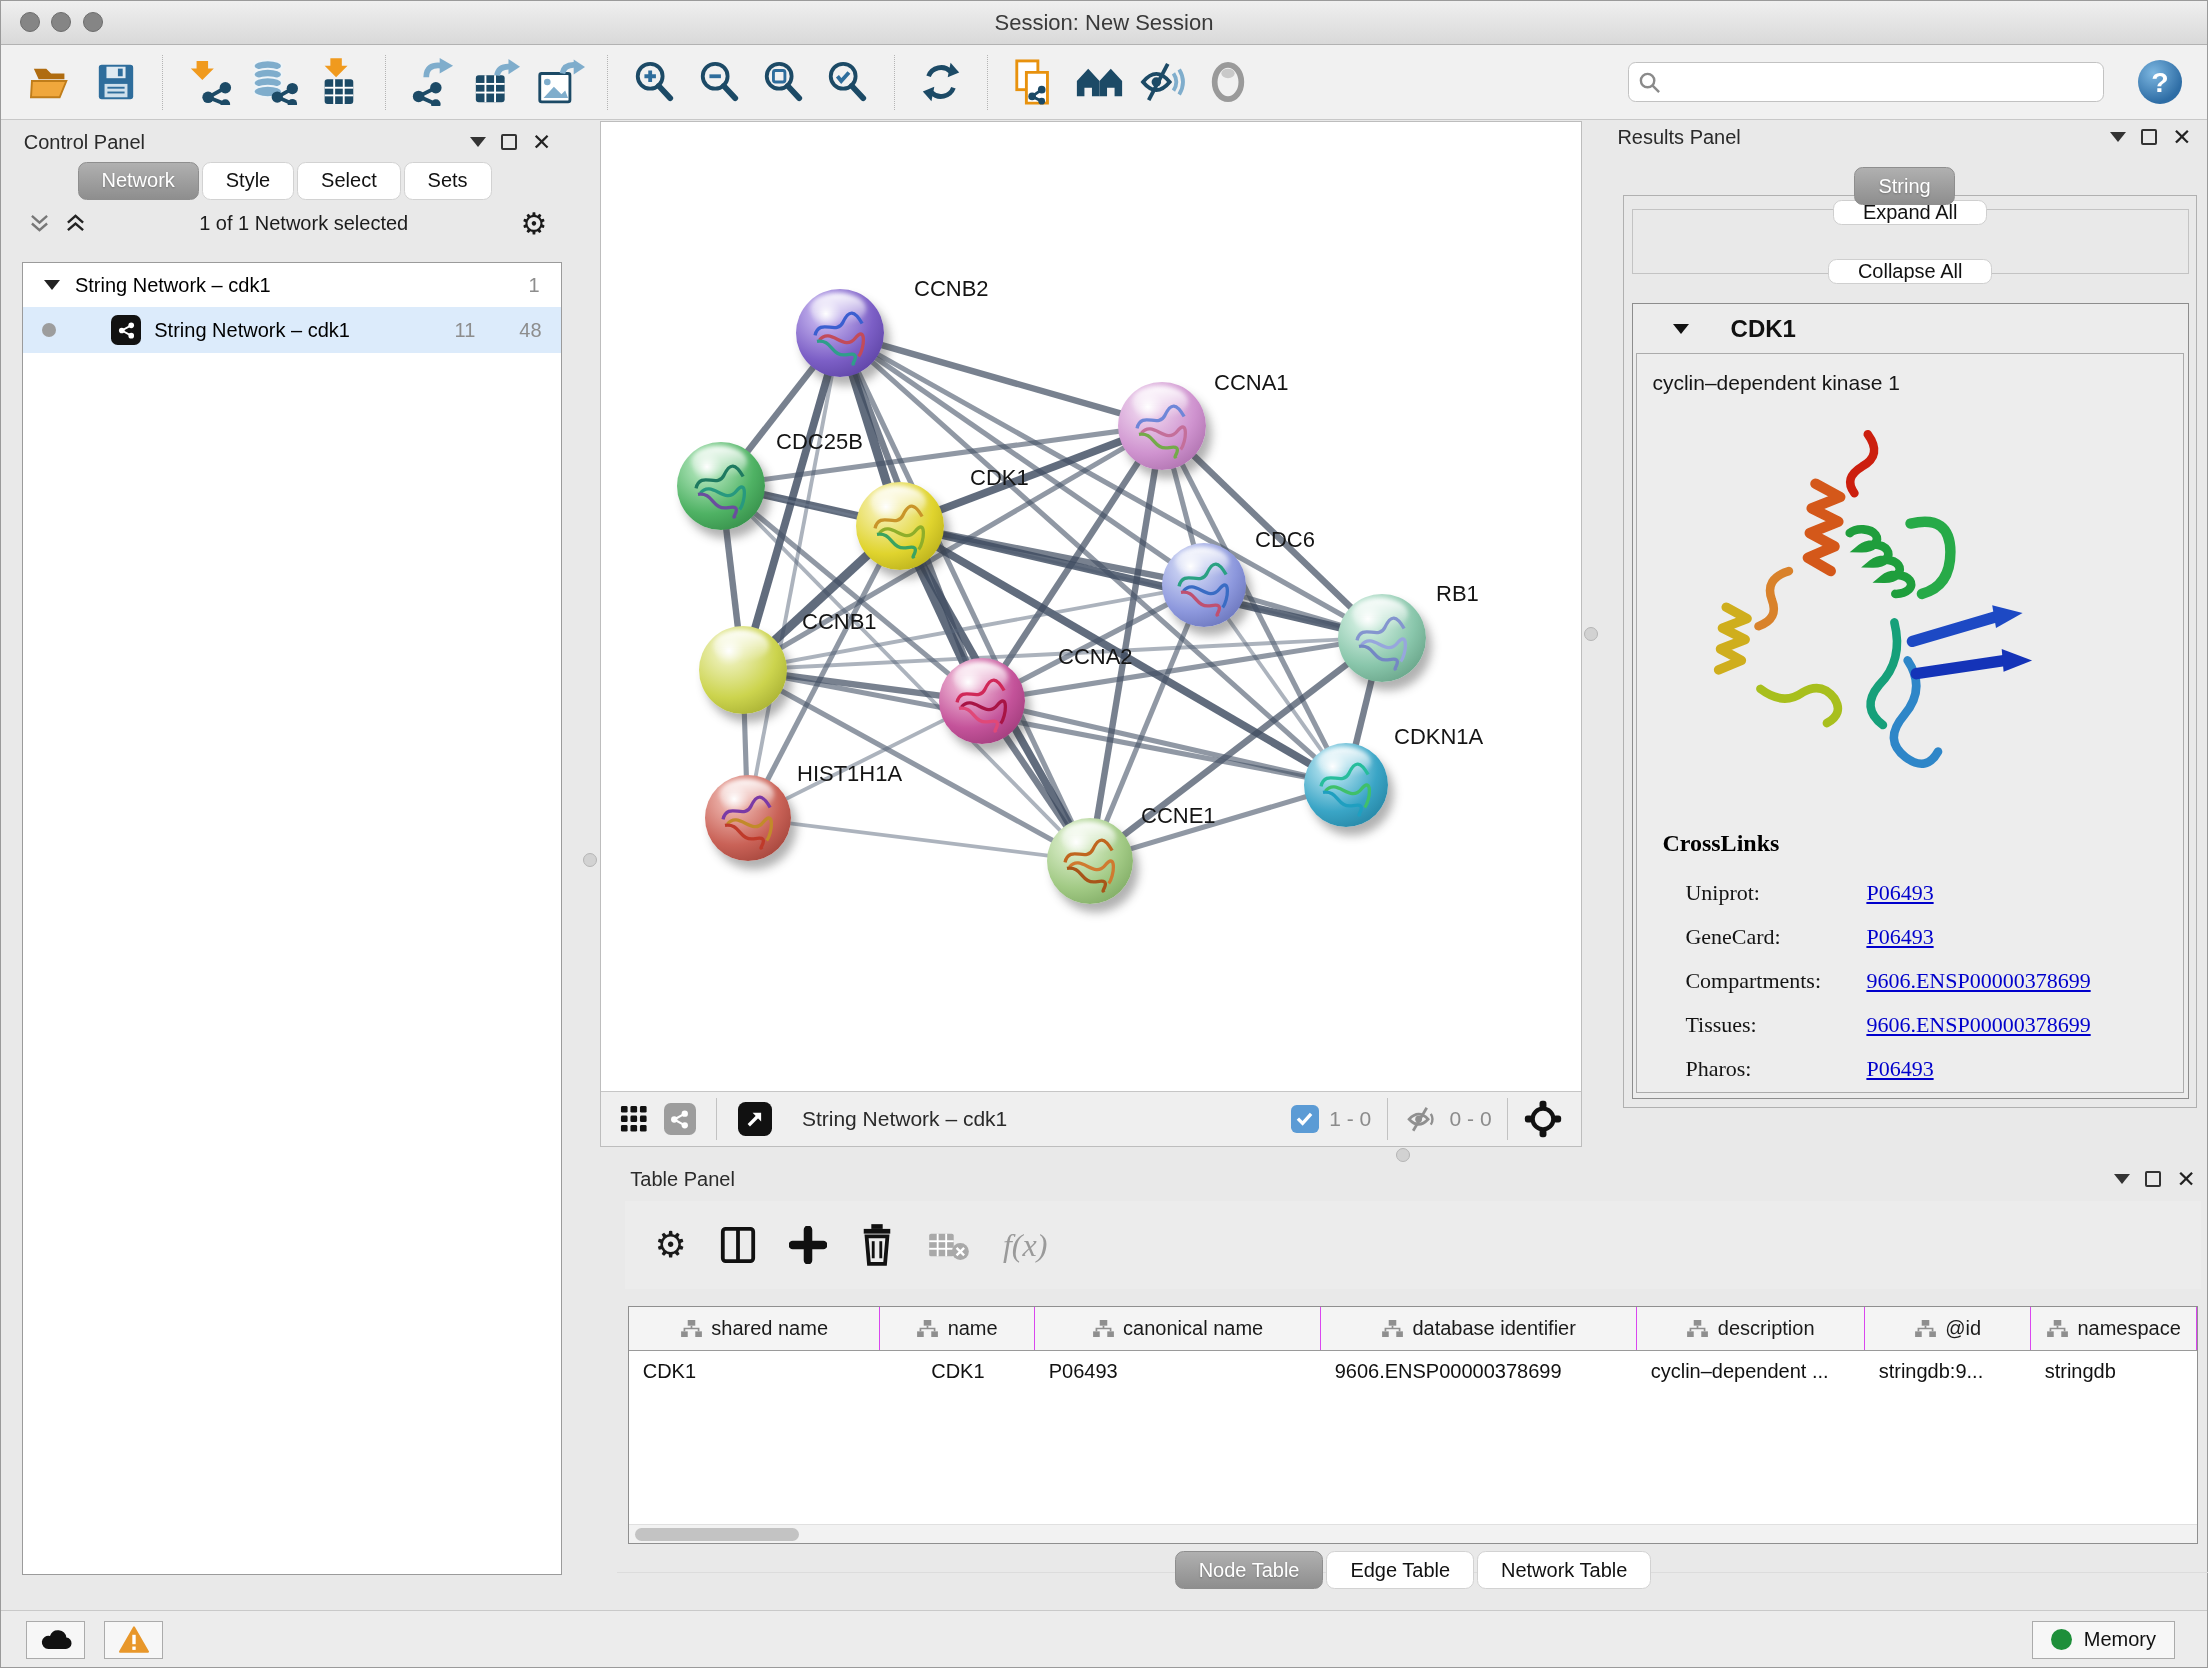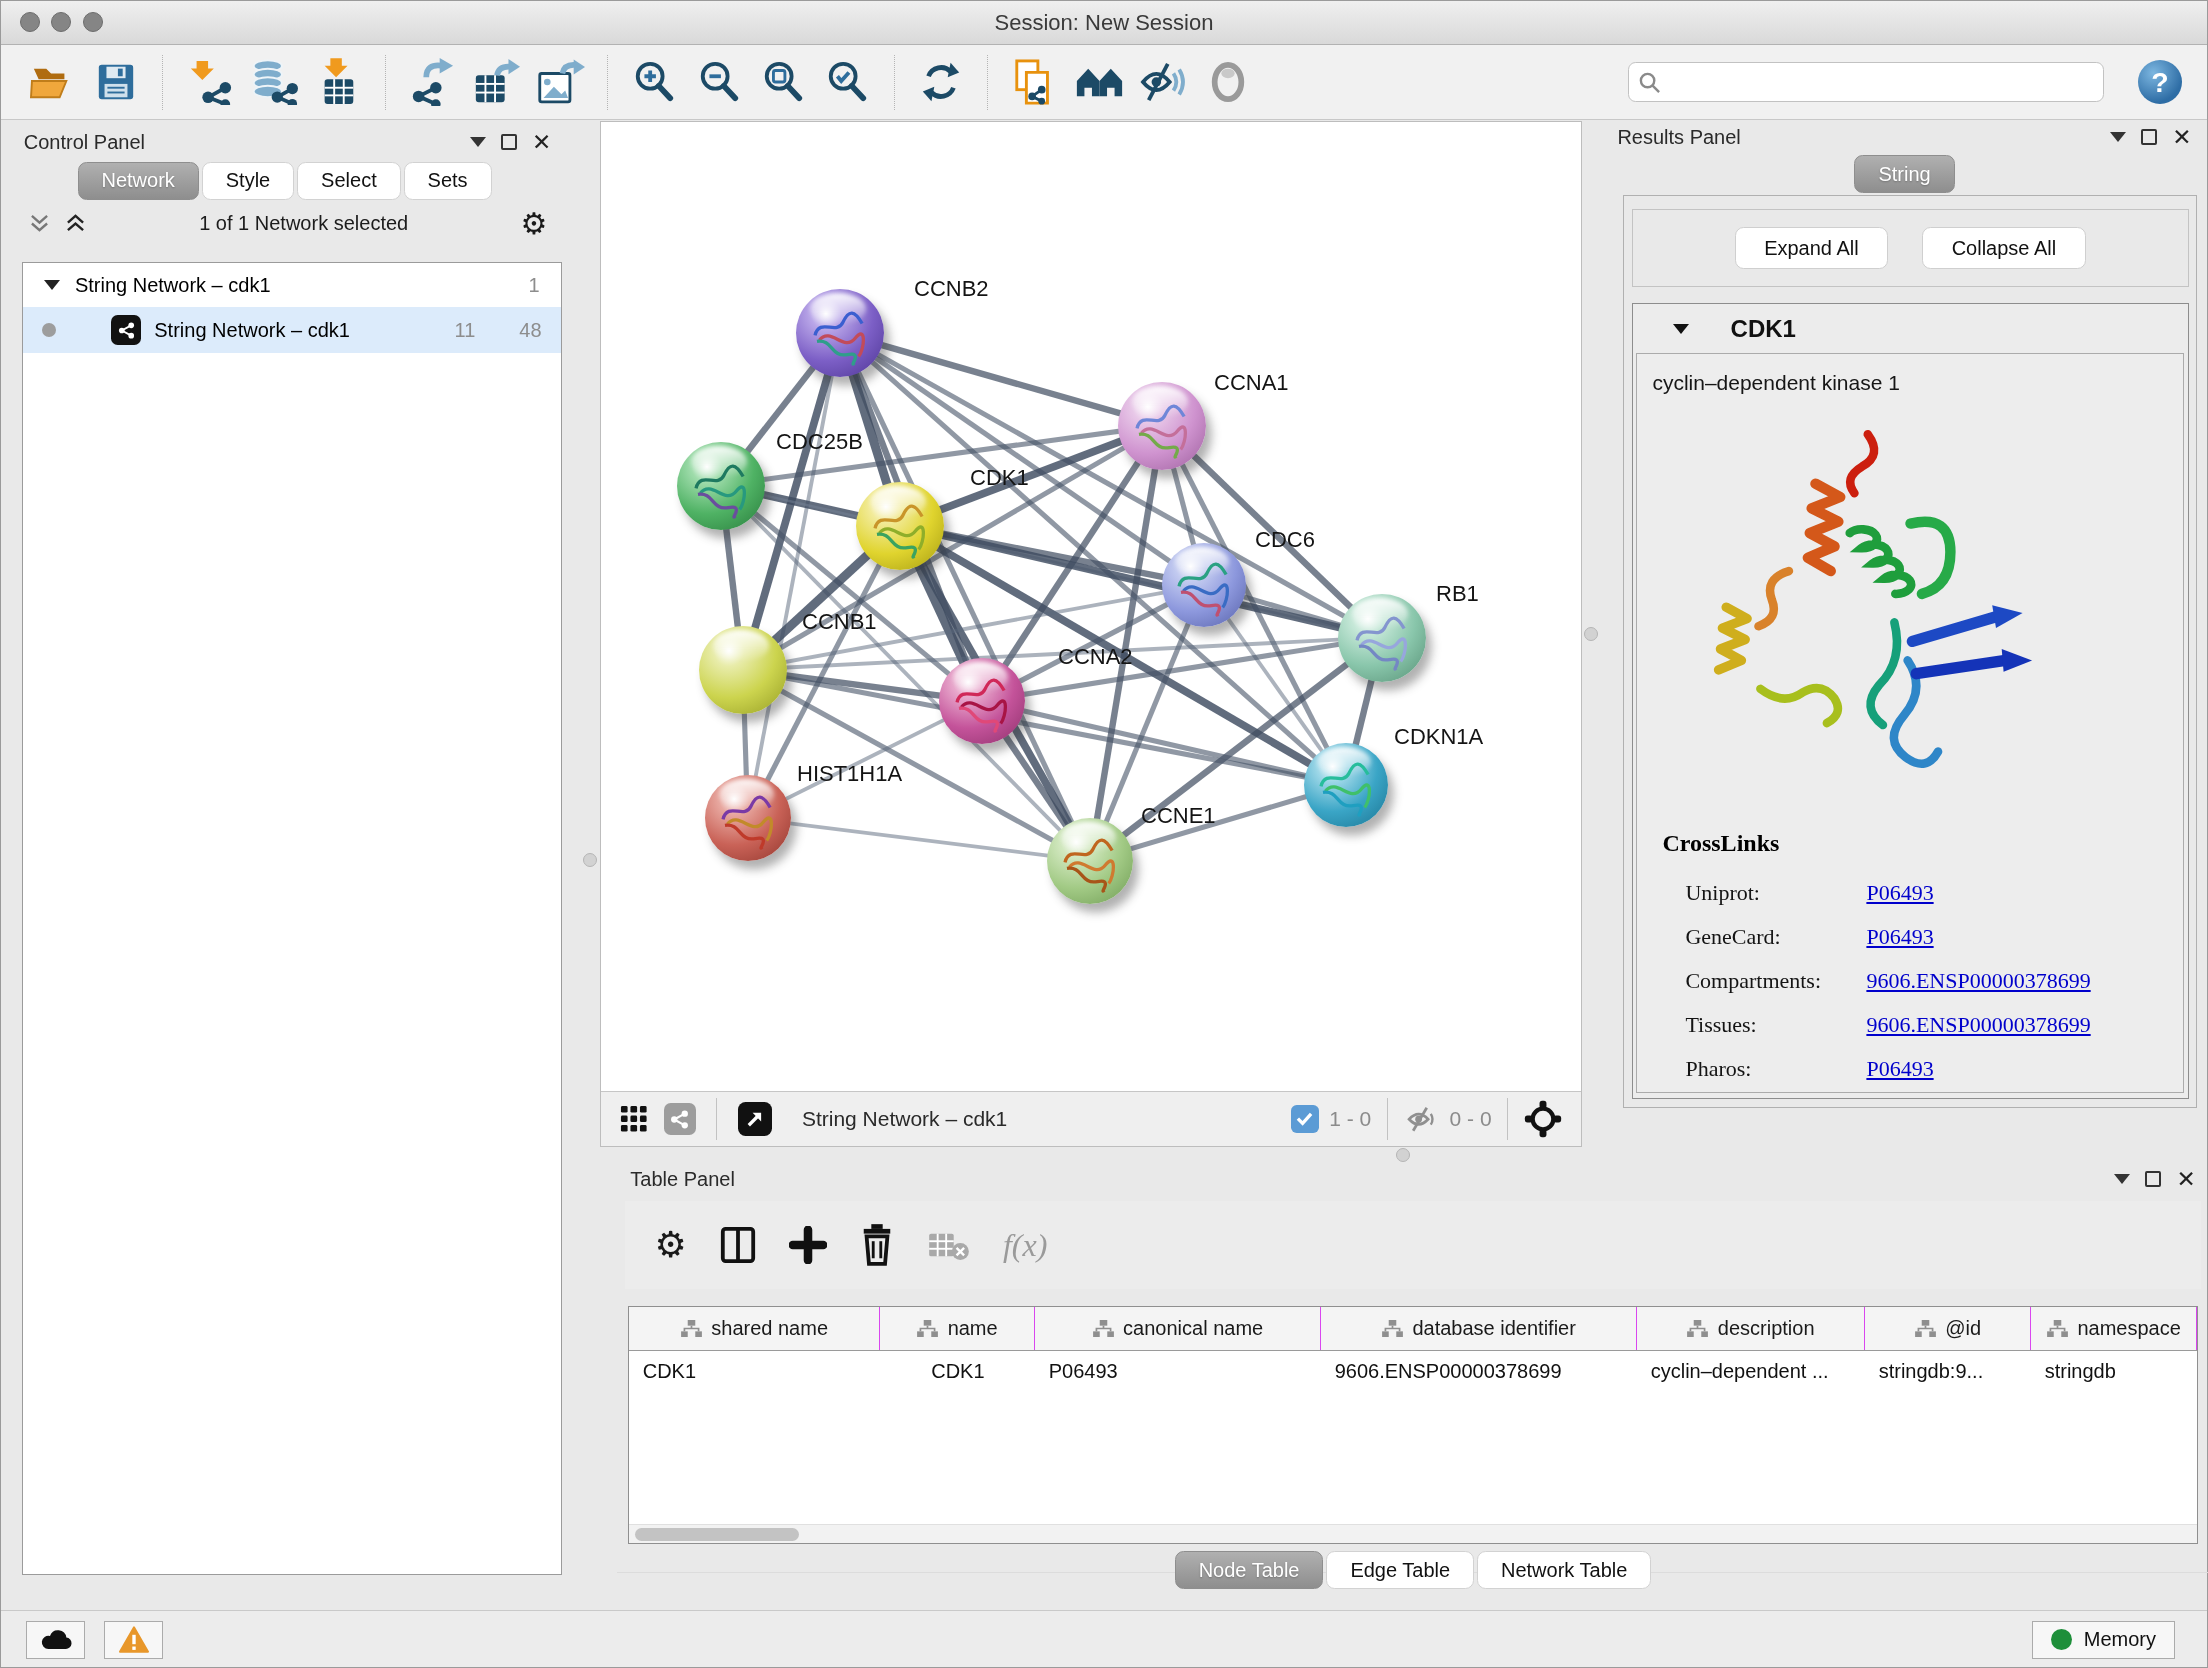--- a/index.html
+++ b/index.html
@@ -70,25 +70,25 @@
   .net-toolbar { position:absolute; left:0; bottom:0; width:100%; height:55px; background:#efefef;
     border-top:1px solid #c6c6c6; display:flex; align-items:center; padding:0 19px; gap:15px; }
   .nt-sep { width:0; height:42px; border-left:1px solid #c2c2c2; margin:0 5.7px; }
   .nt-name { font-size:21px; color:#2a2a2a; margin-left:15px; }
   .nt-right { margin-left:auto; display:flex; align-items:center; gap:10px; }
   .nt-count { font-size:21px; color:#8b8b8b; }
   .checkbox { width:28.5px; height:28.5px; border-radius:5.7px; background:#5b9bd5; display:flex; align-items:center; justify-content:center; cursor:pointer; }
 
   
   .results-panel { position:absolute; left:1605px; top:120px; width:597px; height:1025px; }
-  .rp-tab-row { display:flex; justify-content:center; margin-top:2px; position:relative; z-index:2; }
+  .rp-tab-row { display:flex; justify-content:center; margin-top:14px; position:relative; z-index:2; }
   .rp-box { position:absolute; left:17px; right:5.7px; top:74px; bottom:38px; background:#e9e9e9;
     border:1.9px solid #b0b0b0; }
-  .rp-actions { margin:13.3px 7.6px 7.6px 7.6px; border:1px solid #c3c3c3; height:78px; display:flex;
-    align-items:center; justify-content:center; gap:34px; }
+  .rp-actions { margin:13.3px 7.6px 7.6px 7.6px; border:1px solid #c3c3c3; height:65px; display:flex;
+    align-items:center; justify-content:center; gap:34px;flex-direction:column; }
   .btn { height:42px; padding:0 28.5px; background:#fff; border:1px solid #cfcfcf; border-radius:8.6px;
     font-size:20px; color:#111; cursor:pointer; }
   .cdk-box { position:absolute; left:7.6px; right:7.6px; top:107px; bottom:7.6px; border:1.9px solid #8d8d8d; background:#ececec; }
   .cdk-head { height:49px; display:flex; align-items:center; gap:42px; padding:0 40px; }
   .cdk-head .name { font-size:24px; font-weight:bold; color:#111; }
   .cdk-inner { position:absolute; left:3.8px; right:3.8px; top:49px; bottom:5.7px; border:1px solid #ababab; background:#ededed; overflow:hidden; }
   .cdk-desc { font-size:21px; color:#161616; padding:17px 0 0 15px; }
   .ribbon { position:absolute; left:36px; top:67px; }
   .xl-head { position:absolute; left:25px; top:476px; font-family:"Liberation Serif","DejaVu Serif",serif;
     font-size:24px; font-weight:bold; color:#000; }

